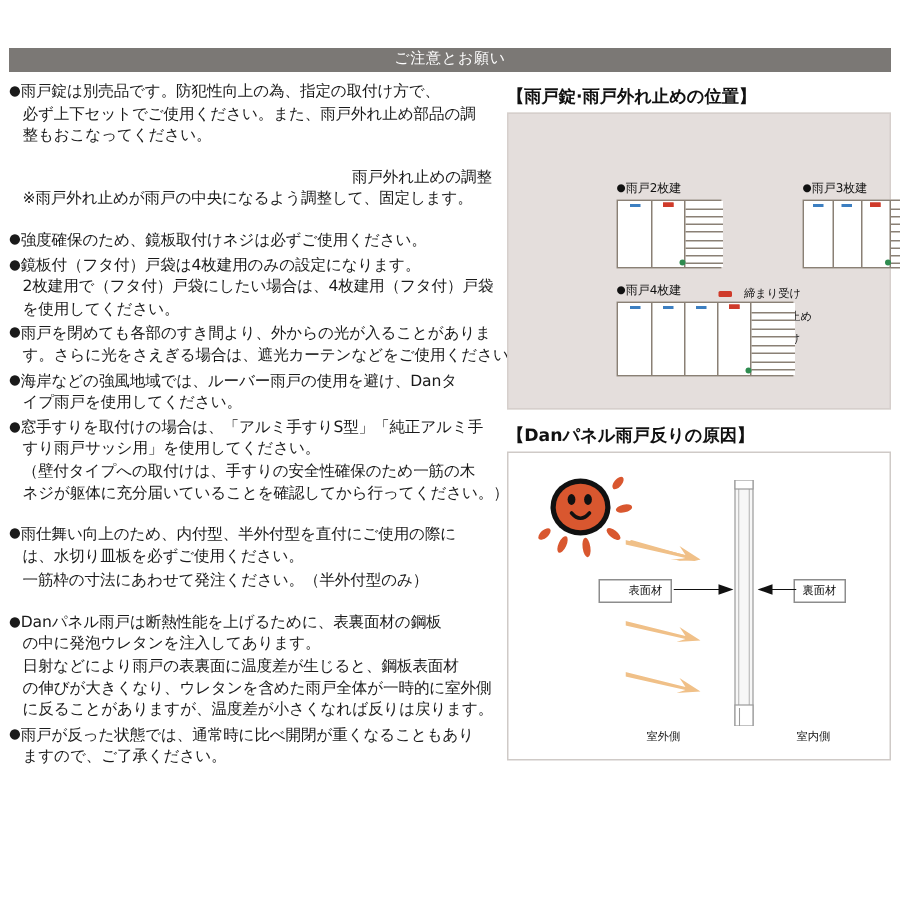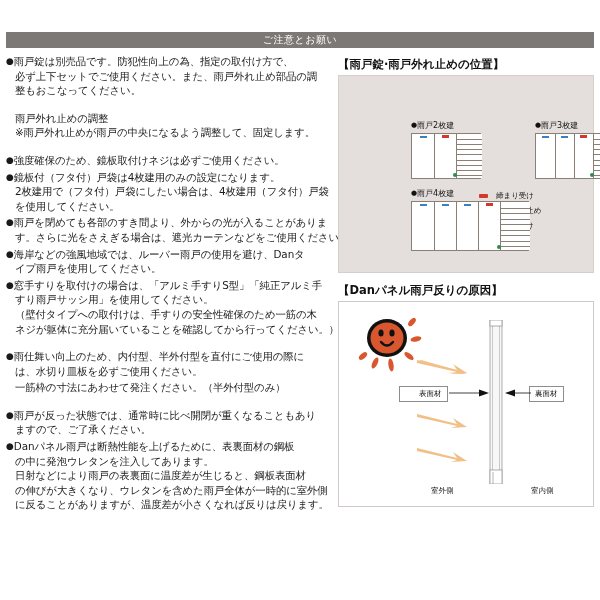--- a/index.html
+++ b/index.html
@@ -226,21 +226,21 @@
 <div id="header-bar">ご注意とお願い</div>
 
 <div id="notes-column">
     <div class="note-block">
       <div class="note-line bulleted"><span class="bullet-dot">●</span><span>雨戸錠は別売品です。防犯性向上の為、指定の取付け方で、</span></div>
       <div class="note-line indented"><span>必ず上下セットでご使用ください。また、雨戸外れ止め部品の調</span></div>
       <div class="note-line indented"><span>整もおこなってください。</span></div>
     </div>
     <div class="spacer-md"></div>
     <div class="note-block">
-      <div class="note-line bulleted" style="padding-left: 9px;"><span>雨戸外れ止めの調整</span></div>
+      <div class="note-line bulleted" style="padding-left: 9px; text-align: right;"><span>雨戸外れ止めの調整</span></div>
       <div class="note-line indented"><span>※雨戸外れ止めが雨戸の中央になるよう調整して、固定します。</span></div>
     </div>
     <div class="spacer-md"></div>
     <div class="note-block">
       <div class="note-line bulleted"><span class="bullet-dot">●</span><span>強度確保のため、鏡板取付けネジは必ずご使用ください。</span></div>
     </div>
     <div class="note-block">
       <div class="note-line bulleted"><span class="bullet-dot">●</span><span>鏡板付（フタ付）戸袋は4枚建用のみの設定になります。</span></div>
       <div class="note-line indented"><span>2枚建用で（フタ付）戸袋にしたい場合は、4枚建用（フタ付）戸袋</span></div>
       <div class="note-line indented"><span>を使用してください。</span></div>
@@ -261,30 +261,30 @@
     </div>
     <div class="spacer-md"></div>
     <div class="note-block">
       <div class="note-line bulleted"><span class="bullet-dot">●</span><span>雨仕舞い向上のため、内付型、半外付型を直付にご使用の際に</span></div>
       <div class="note-line indented"><span>は、水切り皿板を必ずご使用ください。</span></div>
     </div>
     <div class="note-block">
       <div class="note-line indented"><span>一筋枠の寸法にあわせて発注ください。（半外付型のみ）</span></div>
     </div>
     <div class="spacer-md"></div>
-    <div class="note-block">
-      <div class="note-line bulleted"><span class="bullet-dot">●</span><span>雨戸が反った状態では、通常時に比べ開閉が重くなることもあり</span></div>
-      <div class="note-line indented"><span>ますので、ご了承ください。</span></div>
-    </div>
     <div class="note-block">
       <div class="note-line bulleted"><span class="bullet-dot">●</span><span>Danパネル雨戸は断熱性能を上げるために、表裏面材の鋼板</span></div>
       <div class="note-line indented"><span>の中に発泡ウレタンを注入してあります。</span></div>
       <div class="note-line indented"><span>日射などにより雨戸の表裏面に温度差が生じると、鋼板表面材</span></div>
       <div class="note-line indented"><span>の伸びが大きくなり、ウレタンを含めた雨戸全体が一時的に室外側</span></div>
       <div class="note-line indented"><span>に反ることがありますが、温度差が小さくなれば反りは戻ります。</span></div>
+    </div>
+    <div class="note-block">
+      <div class="note-line bulleted"><span class="bullet-dot">●</span><span>雨戸が反った状態では、通常時に比べ開閉が重くなることもあり</span></div>
+      <div class="note-line indented"><span>ますので、ご了承ください。</span></div>
     </div>
   </div>
 
 <div id="right-column">
 
   <div class="section-heading">【雨戸錠·雨戸外れ止めの位置】</div>
 
   <div id="lock-position-panel">
     <div id="diagram-legend">
         <div class="legend-row">

